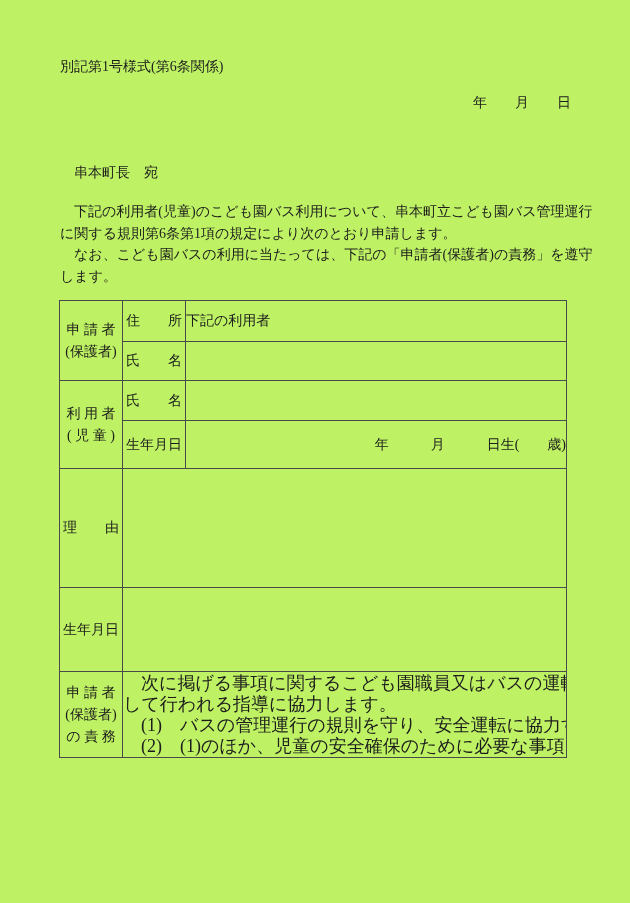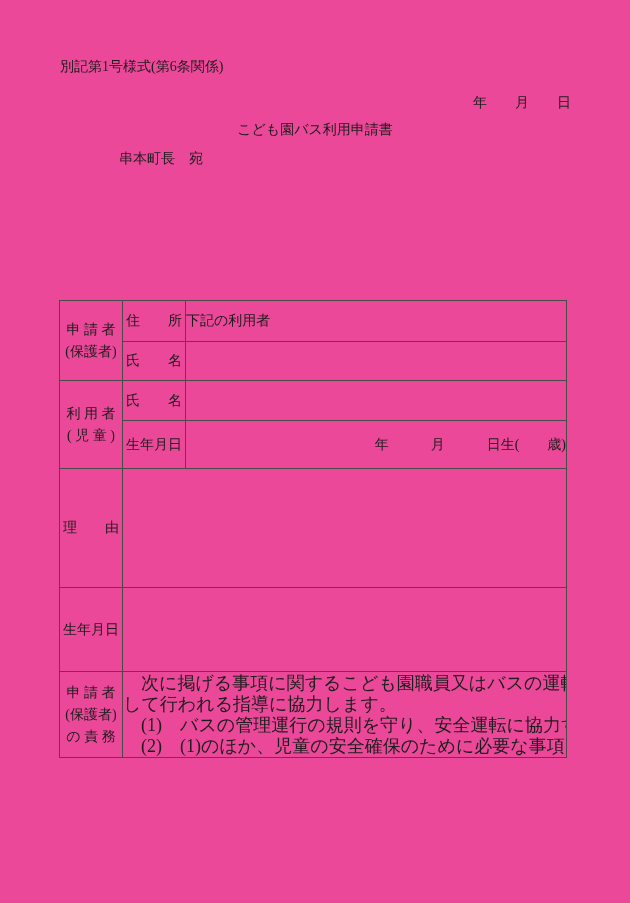--- a/index.html
+++ b/index.html
@@ -4,35 +4,35 @@
 <style>
   html, body {
     margin: 0;
     padding: 0;
     background: #ffffff;
   }
   .page {
     position: relative;
     width: 630px;
     height: 903px;
-    background: #ec4899;
+    background: #bef264;
     font-family: "Liberation Serif", "DejaVu Serif", serif;
     color: #1c1c1c;
     overflow: hidden;
   }
   .txt {
     position: absolute;
     font-size: 14px;
     line-height: 21px;
     white-space: pre;
   }
   .form-code { left: 60px; top: 56px; }
   .date-line { right: 59px; top: 92px; }
   .doc-title { left: 0; top: 119px; width: 100%; text-align: center; white-space: pre; }
-  .addressee { left: 74px; top: 148px; margin-left: 45px; }
+  .addressee { left: 74px; top: 162px; }
   .body-par  { left: 60px; top: 201px; line-height: 21.5px; }
 
   table.form {
     position: absolute;
     left: 59px;
     top: 300px;
     width: 507px;
     border-collapse: collapse;
     table-layout: fixed;
     font-size: 14px;
@@ -74,24 +74,27 @@
 </style>
 </head>
 <body>
 
 <div class="page">
 
   <div class="txt form-code">別記第1号様式(第6条関係)</div>
 
   <div class="txt date-line">年　　月　　日</div>
 
-  <div class="txt doc-title">こども園バス利用申請書</div>
 
   <div class="txt addressee">串本町長　宛</div>
 
+  <div class="txt body-par">　下記の利用者(児童)のこども園バス利用について、串本町立こども園バス管理運行
+に関する規則第6条第1項の規定により次のとおり申請します。
+　なお、こども園バスの利用に当たっては、下記の「申請者(保護者)の責務」を遵守
+します。</div>
 
   <table class="form">
     <colgroup>
       <col style="width:63px">
       <col style="width:63px">
       <col style="width:381px">
     </colgroup>
     <tbody>
       <tr class="r1">
         <td class="lbl" rowspan="2">申 請 者

